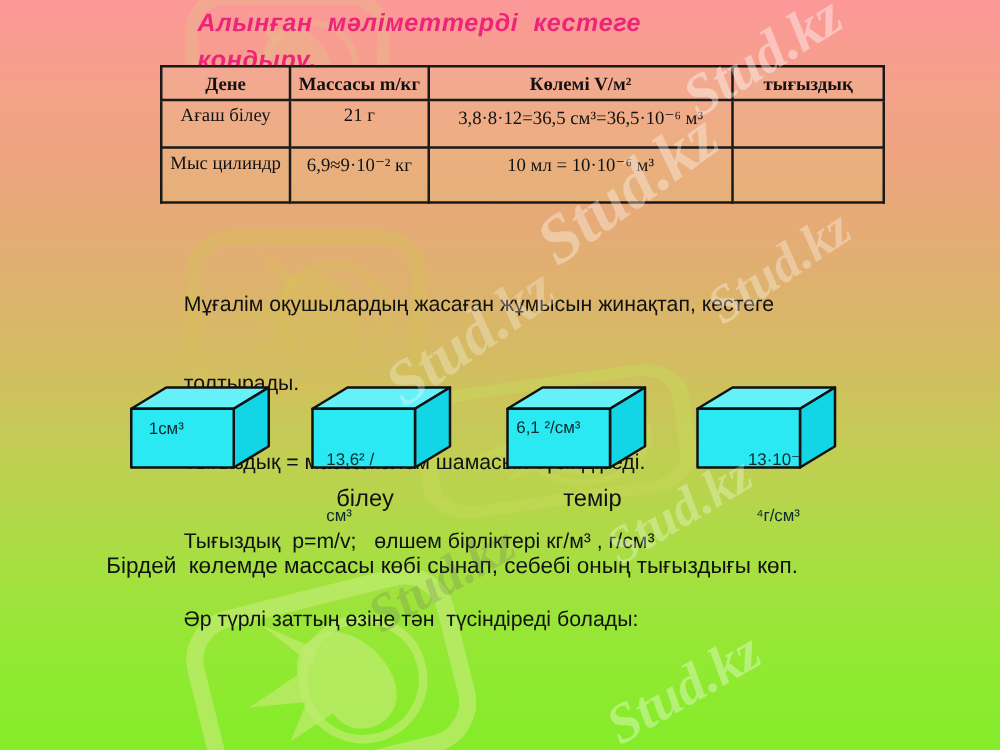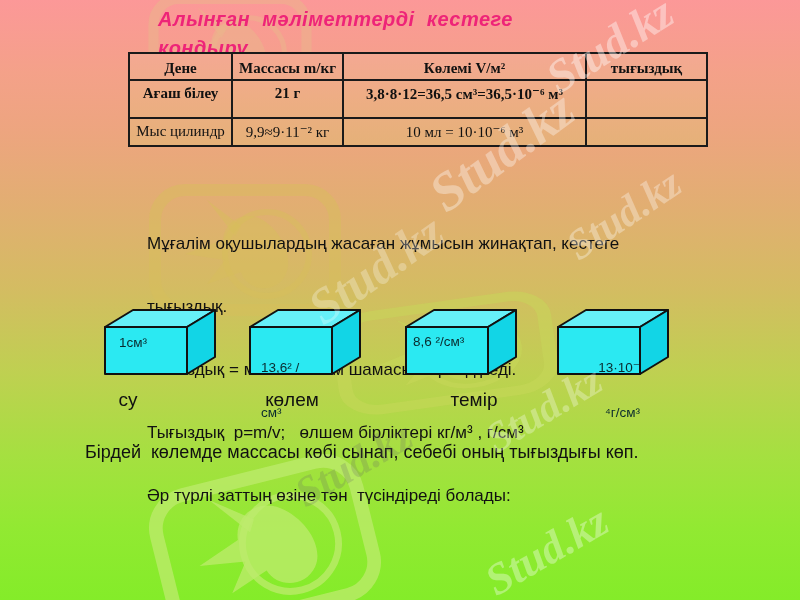--- a/index.html
+++ b/index.html
@@ -35,22 +35,22 @@
     background:linear-gradient(180deg,#f4a893 0%,#eead85 45%,#e5b178 100%);
     font-family:"Liberation Serif","DejaVu Serif",serif;
     font-size:15px;color:#111;
   }
   .data-table td,.data-table th{
     border:2px solid #1a1a1a;
     text-align:center;vertical-align:top;
     padding:4px 2px 0 2px;overflow:hidden;
   }
   .data-table th{font-weight:bold;height:21px;vertical-align:middle;padding-top:4px;}
-  .row-body{height:38px;font-weight:bold;}
-  .row-body2{height:28px;padding-left:24px;}
+  .row-body{height:38px;}
+  .row-body2{height:44px;padding-left:24px;}
   
   .body-text{
     position:absolute;left:147px;top:191px;z-index:2;
     font-size:17px;line-height:21px;white-space:pre-wrap;
   }
   
   .box{position:absolute;width:115px;height:70px;z-index:2;text-decoration:underline;}
   .box svg{position:absolute;left:0;top:0;}
   .box-text{
     position:absolute;font-size:13.5px;line-height:15px;color:#0a2a2e;
@@ -122,30 +122,30 @@
       <th>тығыздық</th>
     </tr>
     <tr class="row-body">
       <td>Ағаш білеу</td>
       <td>21 г</td>
       <td>3,8·8·12=36,5 см³=36,5·10⁻⁶ м³</td>
       <td></td>
     </tr>
     <tr class="row-body2">
       <td>Мыс цилиндр</td>
-      <td>9,9≈9·11⁻² кг</td>
+      <td>6,9≈9·10⁻² кг</td>
       <td>10 мл = 10·10⁻⁶ м³</td>
       <td></td>
     </tr>
   </tbody>
     </table>
 
   <div class="body-text">
     <div>Мұғалім оқушылардың жасаған жұмысын жинақтап, кестеге</div>
-    <div>тығыздық.</div>
+    <div>толтырады.</div>
     <div>Тығыздық = масса/көлем шамасын түсіндіреді.</div>
     <div>Тығыздық  p=m/v;   өлшем бірліктері кг/м³ , г/см³</div>
     <div>Әр түрлі заттың өзіне тән  түсіндіреді болады:</div>
   </div>
 
   <div class="box" style="left:103px;top:307px;">
     <svg width="115" height="70" viewBox="0 0 115 70">
       <polygon points="2,20 30,3 112,3 84,20" fill="#66f0f8" stroke="#111" stroke-width="2" stroke-linejoin="round"></polygon>
       <polygon points="84,20 112,3 112,50 84,67" fill="#12d5e6" stroke="#111" stroke-width="2" stroke-linejoin="round"></polygon>
       <rect x="2" y="20" width="82" height="47" fill="#2be9f2" stroke="#111" stroke-width="2" stroke-linejoin="round"></rect>
@@ -164,37 +164,36 @@
       <div>см³</div>
     </div>
   </div>
 
   <div class="box" style="left:404px;top:307px;">
     <svg width="115" height="70" viewBox="0 0 115 70">
       <polygon points="2,20 30,3 112,3 84,20" fill="#66f0f8" stroke="#111" stroke-width="2" stroke-linejoin="round"></polygon>
       <polygon points="84,20 112,3 112,50 84,67" fill="#12d5e6" stroke="#111" stroke-width="2" stroke-linejoin="round"></polygon>
       <rect x="2" y="20" width="82" height="47" fill="#2be9f2" stroke="#111" stroke-width="2" stroke-linejoin="round"></rect>
     </svg>
-    <div class="box-text" style="left:9px;top:27px;">8,6 ²/см³</div>
+    <div class="box-text" style="left:9px;top:27px;">6,1 ²/см³</div>
   </div>
 
   <div class="box" style="left:556px;top:307px;">
     <svg width="115" height="70" viewBox="0 0 115 70">
       <polygon points="2,20 30,3 112,3 84,20" fill="#66f0f8" stroke="#111" stroke-width="2" stroke-linejoin="round"></polygon>
       <polygon points="84,20 112,3 112,50 84,67" fill="#12d5e6" stroke="#111" stroke-width="2" stroke-linejoin="round"></polygon>
       <rect x="2" y="20" width="82" height="47" fill="#2be9f2" stroke="#111" stroke-width="2" stroke-linejoin="round"></rect>
     </svg>
     <div class="box-text" style="left:2px;top:23px;width:82px;text-align:right;">
       <div>13·10⁻</div>
       <div>⁴г/см³</div>
     </div>
   </div>
 
-  <div class="mat-label" style="left:68px;">су</div>
-  <div class="mat-label" style="left:232px;">көлем</div>
+  <div class="mat-label" style="left:232px;">білеу</div>
   <div class="mat-label" style="left:414px;">темір</div>
 
   <div class="conclusion">Бірдей  көлемде массасы көбі сынап, себебі оның тығыздығы көп.</div>
 
   <span class="wm" style="left:540px;top:18px;font-size:46px;color:rgba(255,255,255,.4);transform:rotate(-32deg);">Stud.kz</span>
   <span class="wm" style="left:420px;top:120px;font-size:54px;color:rgba(255,255,255,.35);transform:rotate(-36deg);">Stud.kz</span>
   <span class="wm" style="left:560px;top:190px;font-size:42px;color:rgba(255,255,255,.33);transform:rotate(-34deg);">Stud.kz</span>
   <span class="wm" style="left:300px;top:240px;font-size:50px;color:rgba(255,255,255,.28);transform:rotate(-35deg);">Stud.kz</span>
   <span class="wm" style="left:480px;top:385px;font-size:42px;color:rgba(255,255,255,.3);transform:rotate(-31deg);">Stud.kz</span>
   <span class="wm" style="left:290px;top:440px;font-size:42px;color:rgba(100,100,100,.22);transform:rotate(-30deg);">Stud.kz</span>

